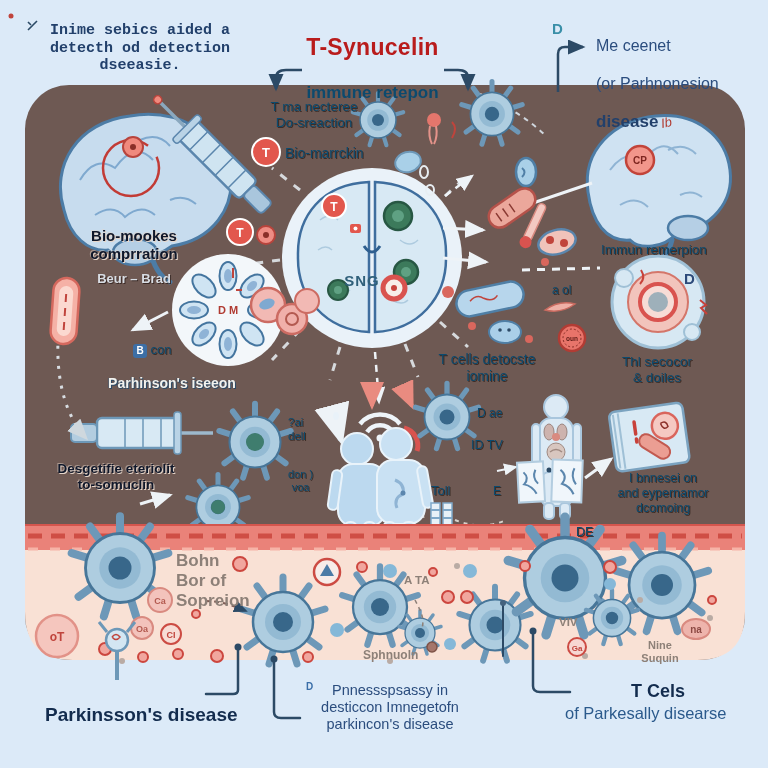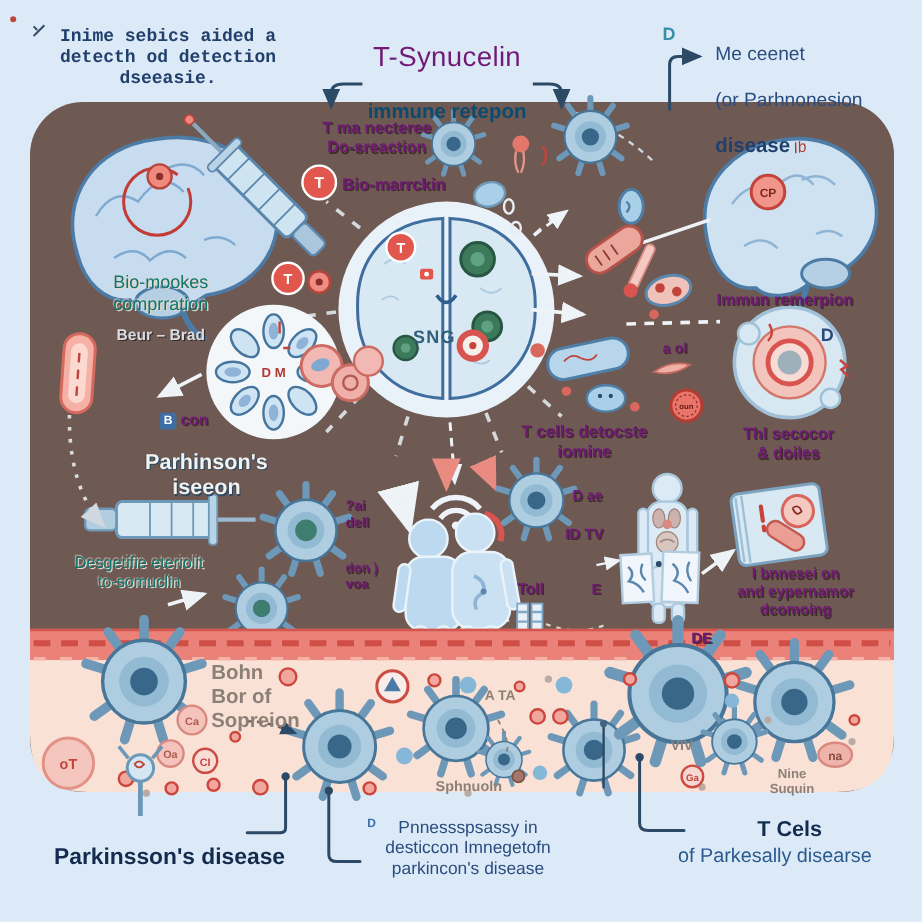--- a/index.html
+++ b/index.html
@@ -4,24 +4,24 @@
 <style>
   html,body{margin:0;padding:0;}
   .stage{position:relative;width:768px;height:768px;background:#dceaf8;overflow:hidden;
          font-family:"Liberation Sans", sans-serif;}
   .stage svg{position:absolute;left:0;top:0;}
   .lbl{position:absolute;white-space:pre-line;line-height:1.18;}
   .c{text-align:center;}
   .navy{color:#22406b;font-weight:bold;}
   .navy2{color:#2b4d7e;}
   .bold{font-weight:bold;}
-  .titl{color:#701a75;font-weight:normal;font-size:23px;letter-spacing:.3px;}
+  .titl{color:#b91c1c;font-weight:bold;font-size:23px;letter-spacing:.3px;}
   .sub{color:#0c4a6e;font-size:17px;font-weight:bold;margin-top:24px;}
-  .maroon{color:#0f766e;font-weight:normal;text-shadow:1px 1px 0 #e6d6ca,-1px -1px 0 #e6d6ca80;}
-  .light{color:#701a75;font-weight:bold;text-shadow:1px 1px 0 rgba(52,36,31,.85);}
+  .maroon{color:#0f172a;font-weight:bold;text-shadow:1px 1px 0 #e6d6ca,-1px -1px 0 #e6d6ca80;}
+  .light{color:#0c4a6e;font-weight:normal;text-shadow:1px 1px 0 rgba(52,36,31,.85);}
   .whiteol{color:#f2f2ee;font-weight:bold;text-shadow:1px 1px 0 #2c4a66,-1px 0 0 #2c4a6688;}
   .gray{color:#8d8078;font-weight:bold;}
   .teal{color:#3a8fa8;font-weight:bold;}
   .bb{color:#3d4f66;font-weight:bold;}
   .ftbold{color:#132c4e;font-weight:bold;font-size:19px;}
   .badgeB{display:inline-block;width:14px;height:14px;background:#3d6fa6;color:#fff;
           font-size:10px;font-weight:bold;text-align:center;line-height:14px;border-radius:3px;vertical-align:middle;}
   svg text{font-family:"Liberation Sans", sans-serif;}
 </style>
 </head>
@@ -418,32 +418,32 @@
   <div class="navy bold" style="font-size:17px;">disease</div>
 </div>
 
 <div class="lbl c light" style="left:228px;top:99px;width:172px;font-size:13.5px;">T ma necteree
 Do-sreaction</div>
 <div class="lbl light" style="left:285px;top:145px;font-size:14px;">Bio-marrckin</div>
 <div class="lbl c maroon" style="left:58px;top:227px;width:152px;font-size:15px;">Bio-mookes
 comprration</div>
 <div class="lbl c bb" style="left:86px;top:271px;width:96px;font-size:13px;color:#d8dde4;text-shadow:1px 1px 0 #3a2a26;">Beur – Brad</div>
 <div class="lbl" style="left:133px;top:342px;font-size:12.5px;"><span class="badgeB">B</span> <span class="light" style="font-size:13px;margin-top:16px;">con</span></div>
-<div class="lbl c whiteol" style="left:96px;top:375px;width:152px;font-size:18px;">Parhinson's iseeon</div>
+<div class="lbl c whiteol" style="left:96px;top:375px;width:152px;font-size:14px;">Parhinson's iseeon</div>
 <div class="lbl c maroon" style="left:40px;top:461px;width:152px;font-size:13.5px;">Desgetifie eteriolit
 to-somuclin</div>
 <div class="lbl c light" style="left:424px;top:351px;width:126px;font-size:14px;">T cells detocste
 iomine</div>
 <div class="lbl c light" style="left:578px;top:242px;width:152px;font-size:13.5px;">Immun remerpion</div>
 <div class="lbl light" style="left:552px;top:283px;font-size:12px;">a ol</div>
 <div class="lbl c light" style="left:604px;top:354px;width:106px;font-size:13.5px;">Thl secocor
 &amp; doiles</div>
 <div class="lbl light" style="left:288px;top:416px;font-size:11.5px;">?ai
 dell</div>
-<div class="lbl light" style="left:288px;top:468px;font-size:11px;">don )
+<div class="lbl light" style="left:288px;top:468px;font-size:11px;text-align:center;">don )
 voa</div>
 <div class="lbl light" style="left:431px;top:483px;font-size:13px;">Toll</div>
 <div class="lbl light" style="left:477px;top:406px;font-size:12px;">D ae</div>
 <div class="lbl light" style="left:471px;top:438px;font-size:12.5px;">ID TV</div>
 <div class="lbl light" style="left:493px;top:484px;font-size:12px;">E</div>
 <div class="lbl light" style="left:576px;top:525px;font-size:12.5px;">DE</div>
 <div class="lbl c light" style="left:604px;top:471px;width:118px;font-size:12.5px;">I bnnesei on
 and eypernamor
 dcomoing</div>
 

